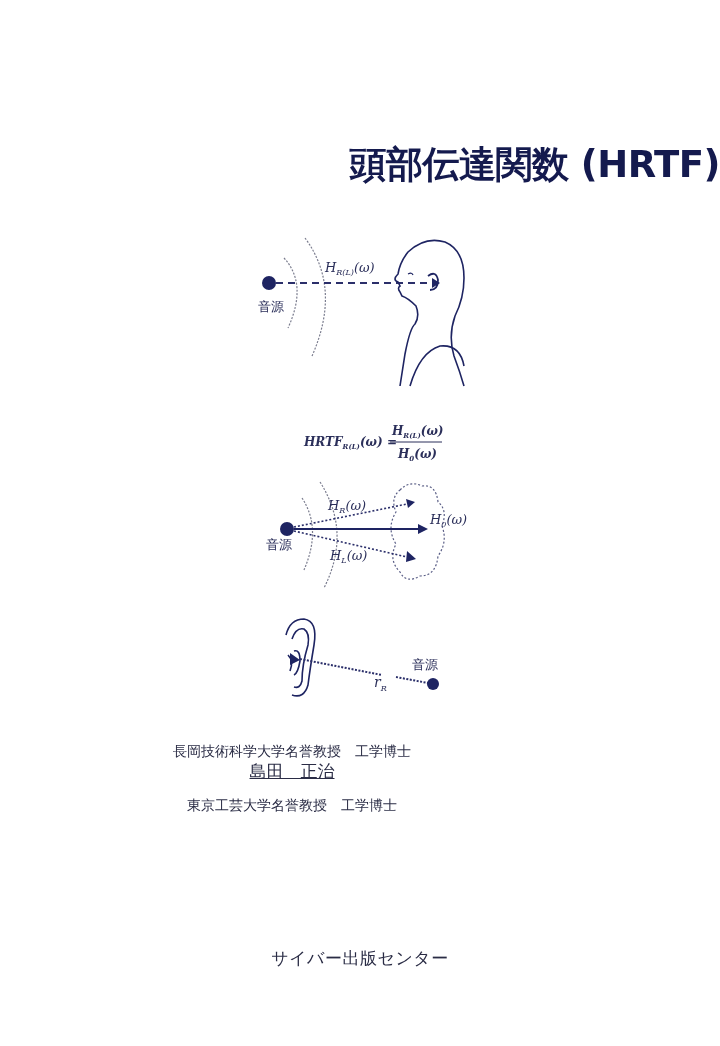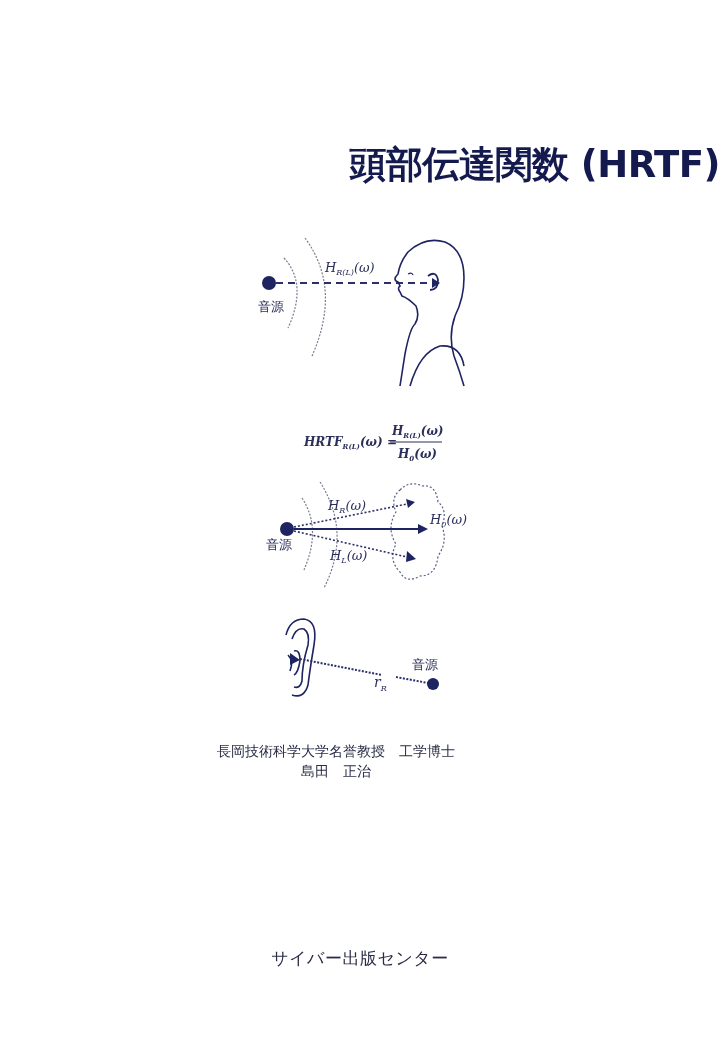--- a/index.html
+++ b/index.html
@@ -13,24 +13,23 @@
     text-align: right; font-size: 37px; font-weight: bold;
     color: #141a4e; letter-spacing: -0.5px;
   }
   .fig { position: absolute; }
   .fig svg { display: block; overflow: visible; }
   .math { font-family: "DejaVu Serif", "Liberation Serif", serif; font-style: italic; fill: #2b2f5a; }
   .jp { font-family: "DejaVu Sans", sans-serif; fill: #2b2f5a; }
   .authors {
     position: absolute; left: 0; width: 584px; top: 742px; text-align: center;
     color: #2a2c45;
-    margin-left: 44px;
   }
   .aff { font-size: 14px; line-height: 18px; white-space: pre; }
-  .name { font-size: 14px; line-height: 22px; white-space: pre; margin-bottom: 14px; }
+  .name { font-size: 17px; line-height: 22px; white-space: pre; margin-bottom: 14px; text-decoration: underline; }
   .publisher {
     position: absolute; left: 0; width: 720px; top: 947px; text-align: center;
     font-size: 17px; color: #2a2c45; letter-spacing: 0.5px;
   }
 </style>
 </head>
 <body>
 
 <div class="title">頭部伝達関数 (HRTF)</div>
 
@@ -119,16 +118,17 @@
     </text>
   </svg>
 </div>
 
 <div class="authors">
   <div>
     <div class="aff">長岡技術科学大学名誉教授　工学博士</div>
     <div class="name">島田　正治</div>
   </div>
   <div>
+    <div class="aff">東京工芸大学名誉教授　工学博士</div>
   </div>
 </div>
 
 <div class="publisher">サイバー出版センター</div>
 
 </body></html>

